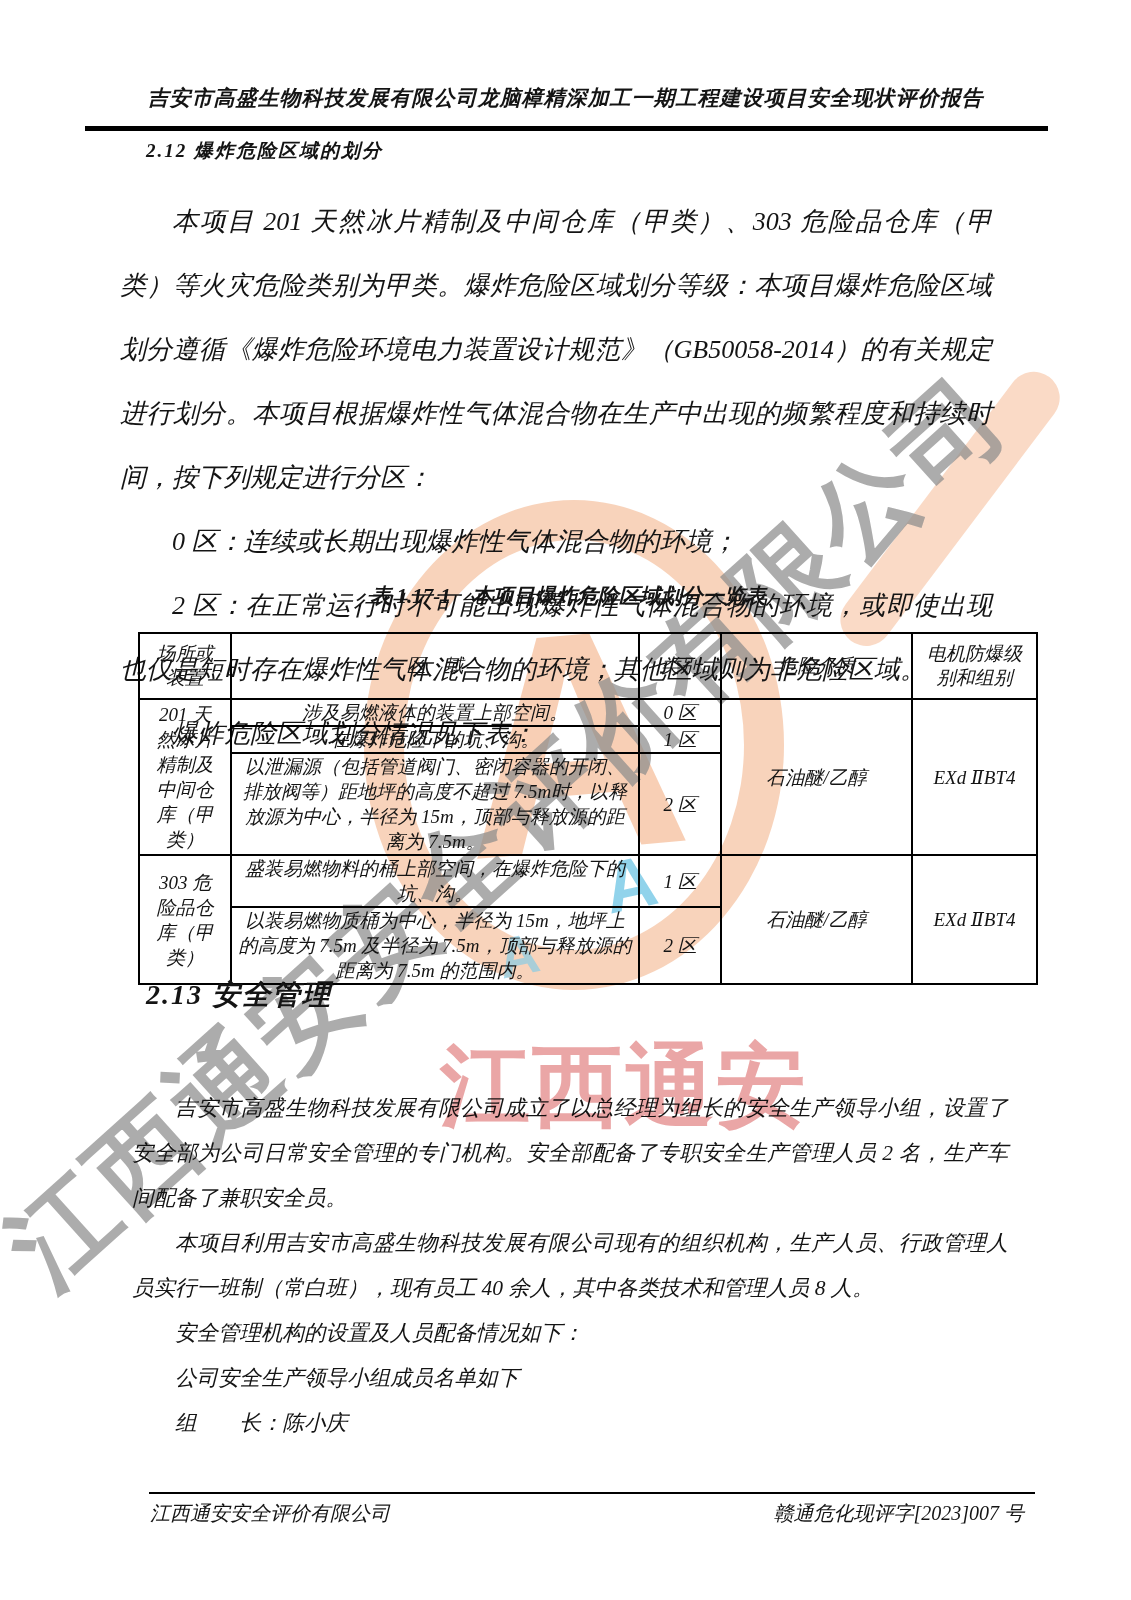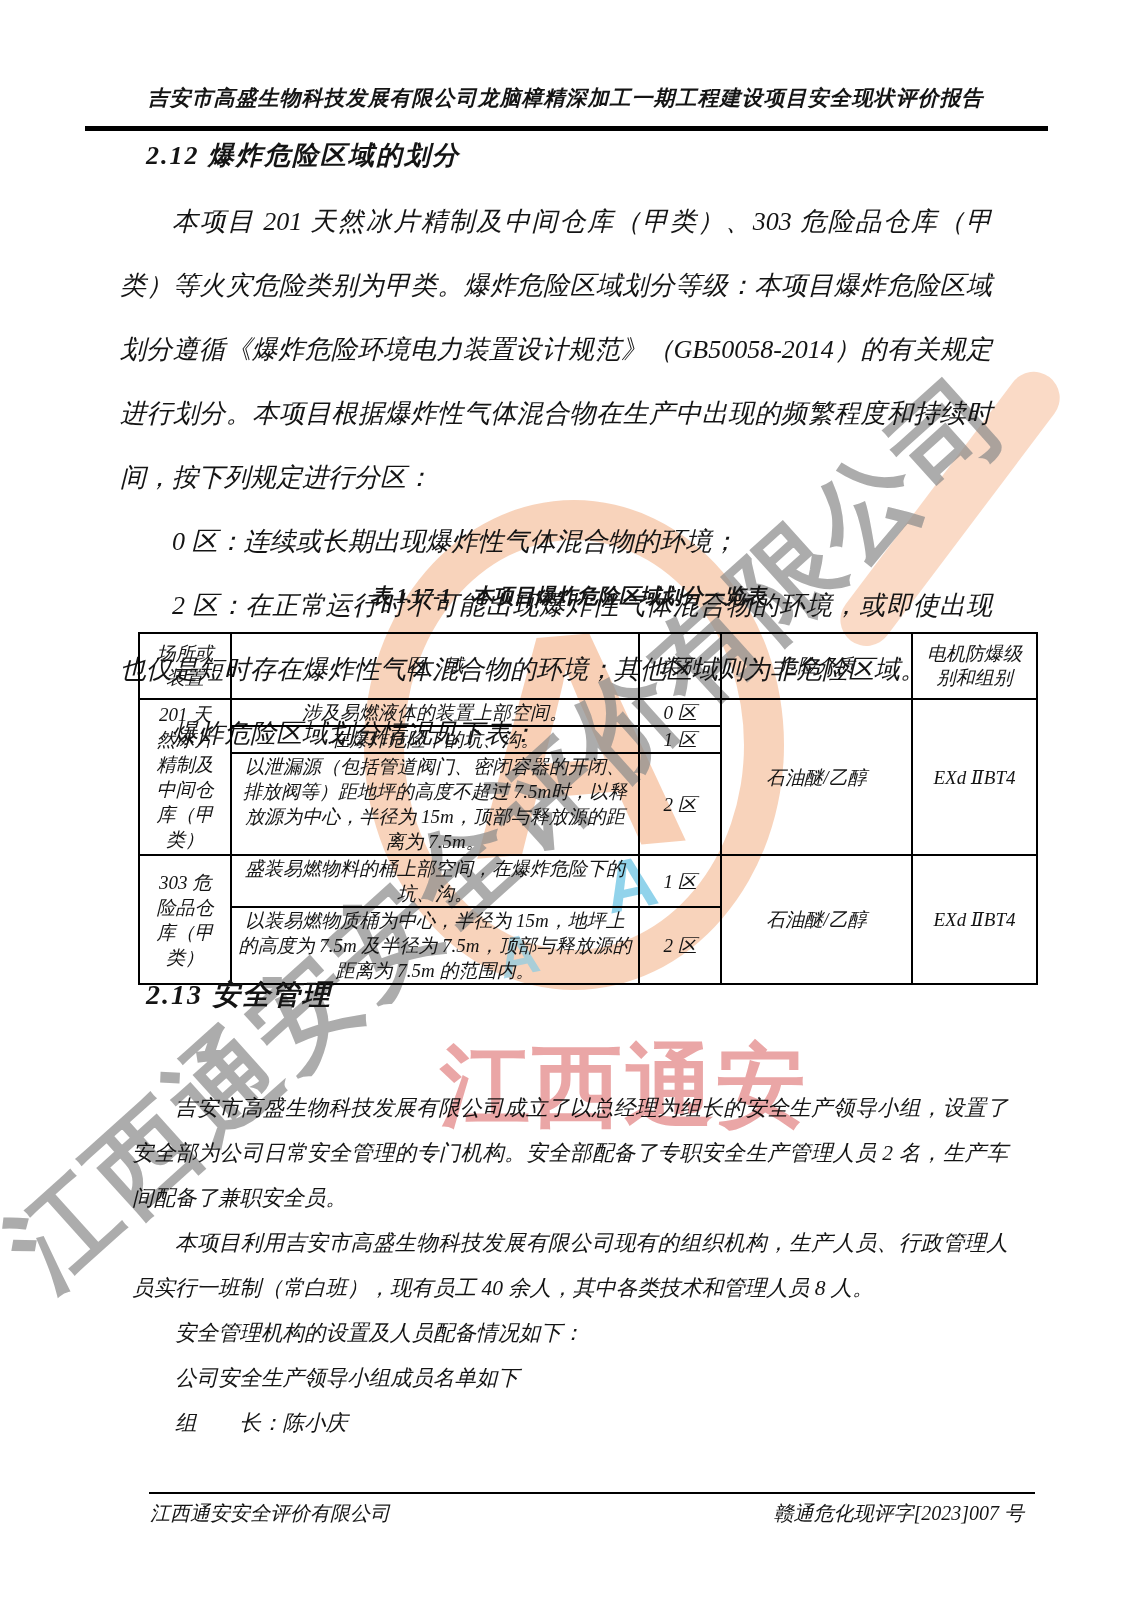--- a/index.html
+++ b/index.html
@@ -45,21 +45,21 @@
     font-size:90px; line-height:96px; letter-spacing:2px;
     color:rgba(216,92,92,.55); mix-blend-mode:multiply; pointer-events:none;
   }
   
   .ct{position:absolute; z-index:4;font-style:italic;}
   .running-title{
     left:0; top:84px; width:1131px; text-align:center;
     font-size:21px; letter-spacing:1px; font-weight:600;
   }
   .header-rule{left:85px; top:126px; width:963px; height:5px; background:#000;}
-  .h212{left:146px; top:138px; font-size:26px; font-weight:bold; letter-spacing:2px;}
+  .h212{left:146px; top:138px; font-size:19px; font-weight:bold; letter-spacing:2px;}
   .flow1{left:120px; top:190px; width:872px; font-size:26px; line-height:64px; text-align:justify;}
   .flow1 p,.flow2 p{margin:0; text-indent:2em;}
   .table-title{left:132px; top:582px; width:872px; text-align:center; font-size:21px; font-weight:bold;}
   .ztable{left:138px; top:632px; width:898px;}
   .ztable table{border-collapse:collapse; table-layout:fixed; width:898px;
     font-size:19px; line-height:25px;}
   .ztable td,.ztable th{border:2px solid #000; padding:0 4px; text-align:center;
     vertical-align:middle; font-weight:normal; overflow:hidden;}
   .ztable th{line-height:24px;}
   .ztable .c-loc{padding:0 13px;}

